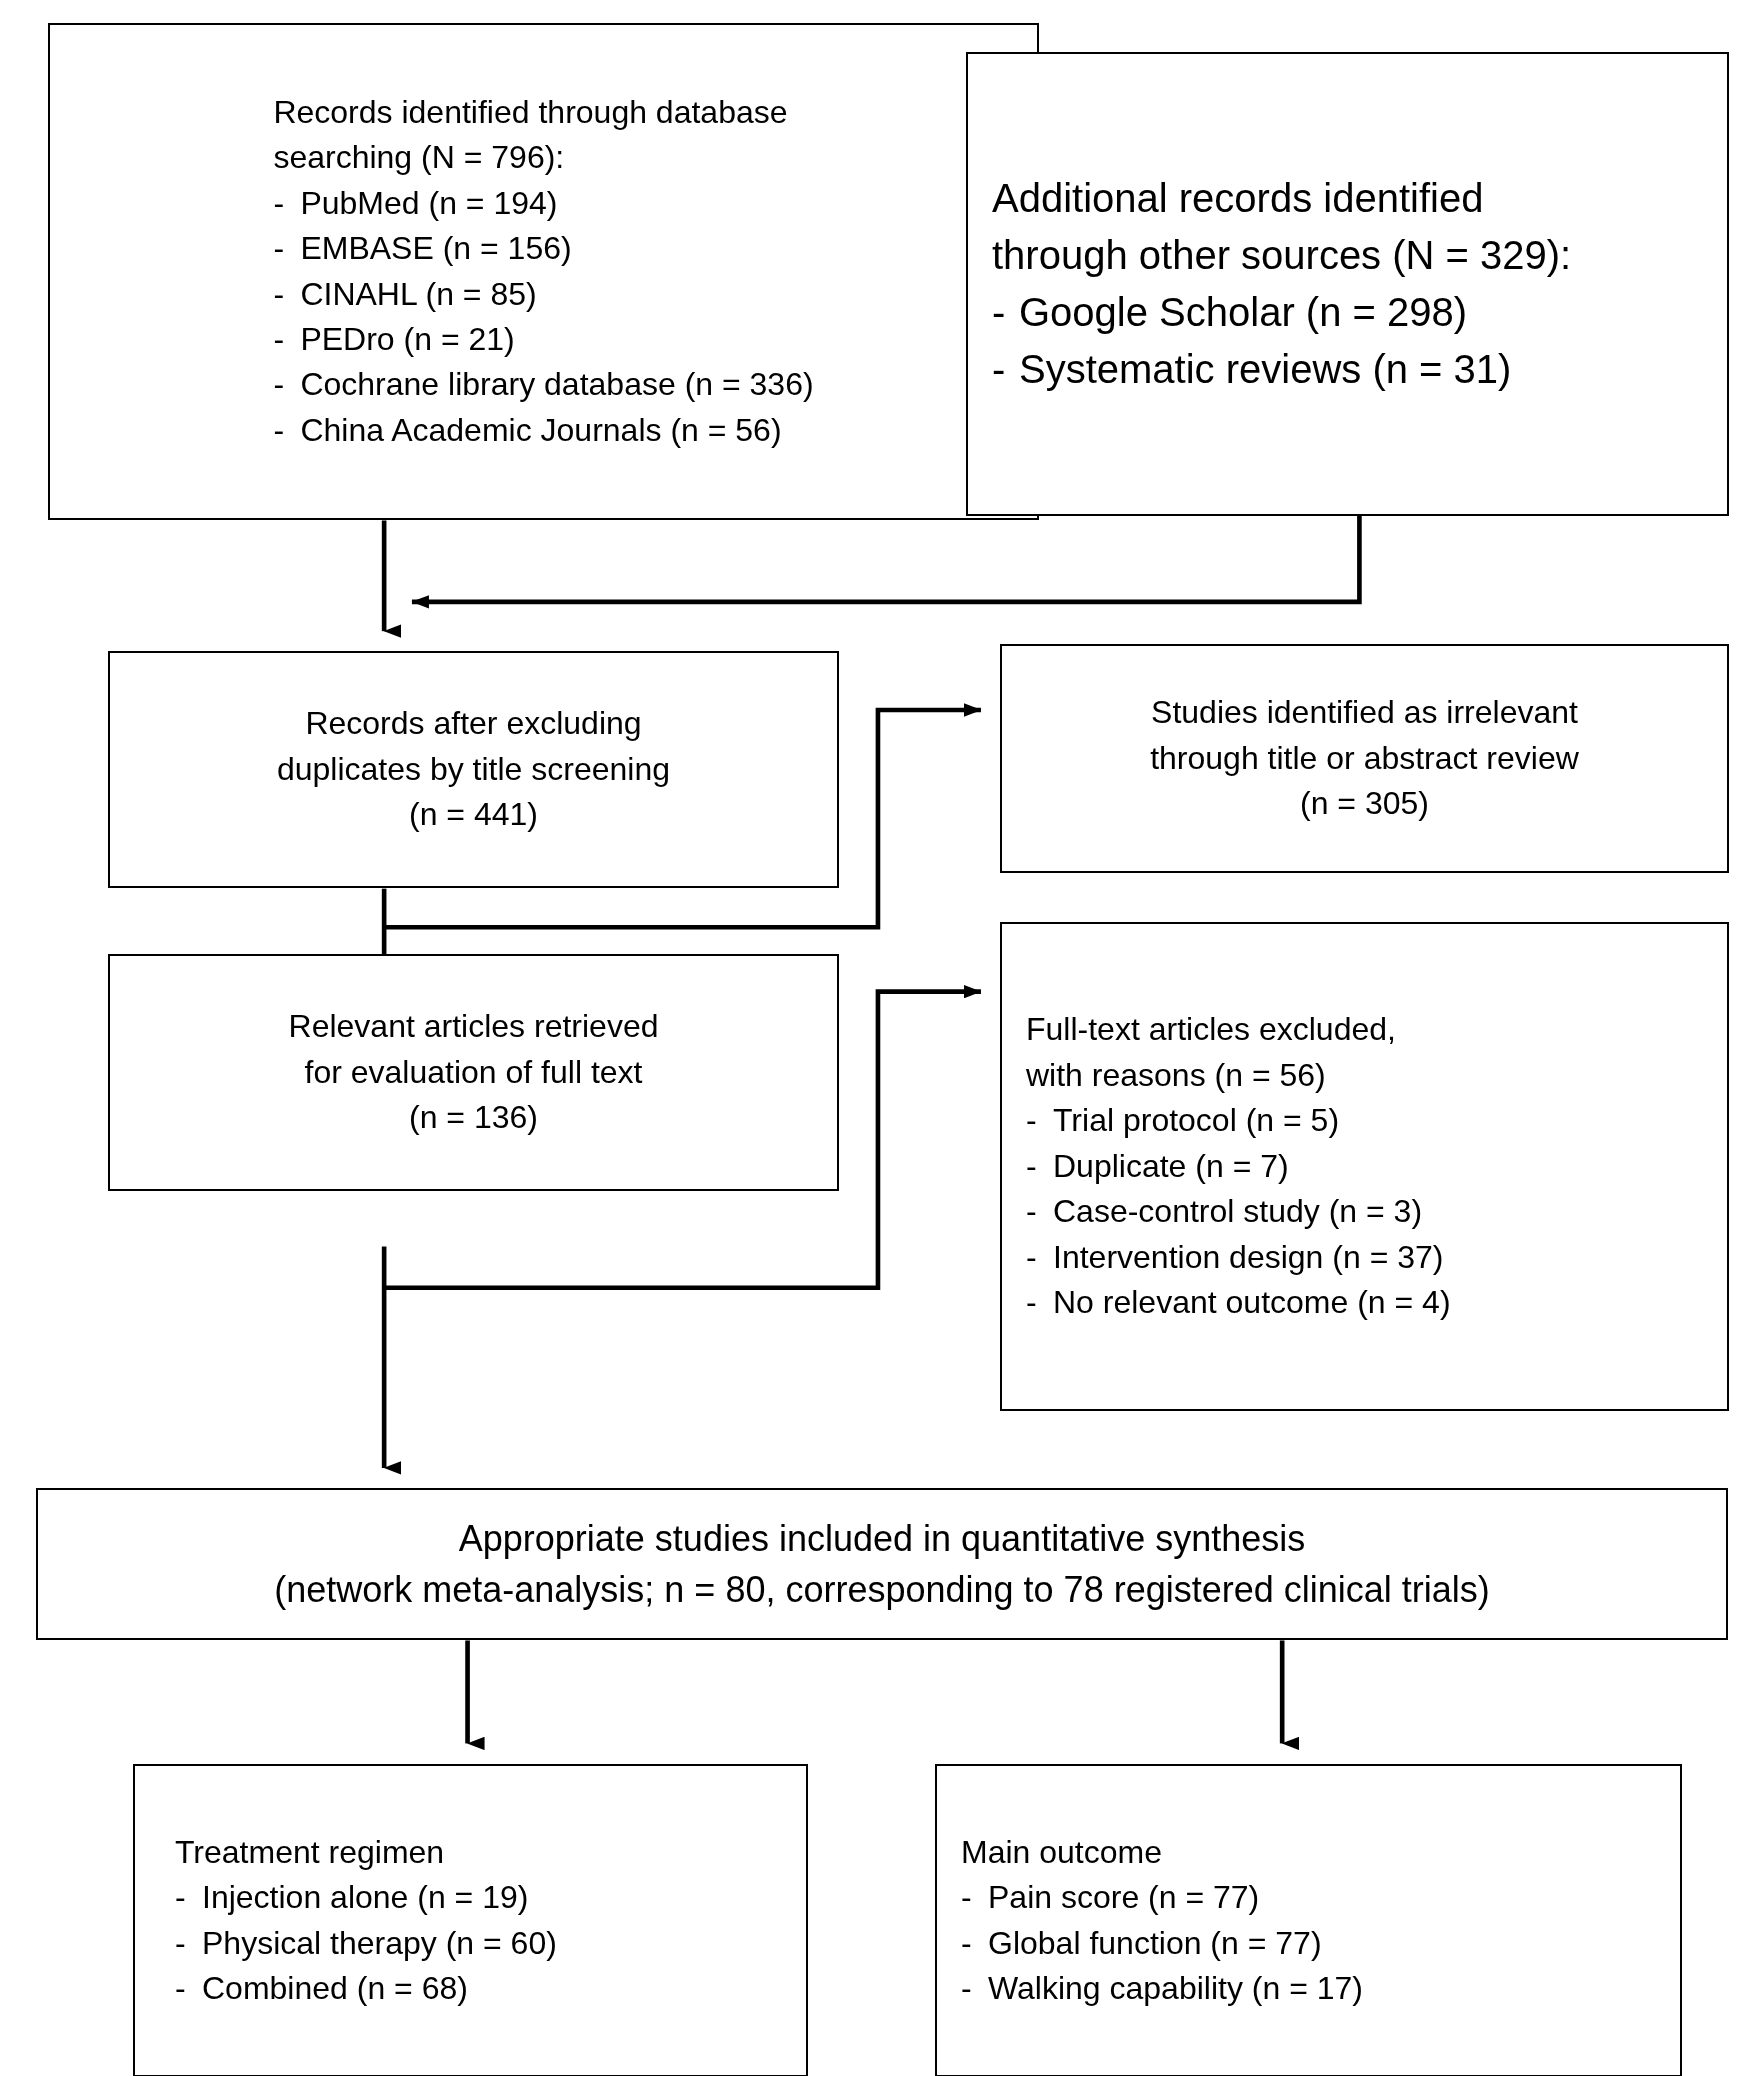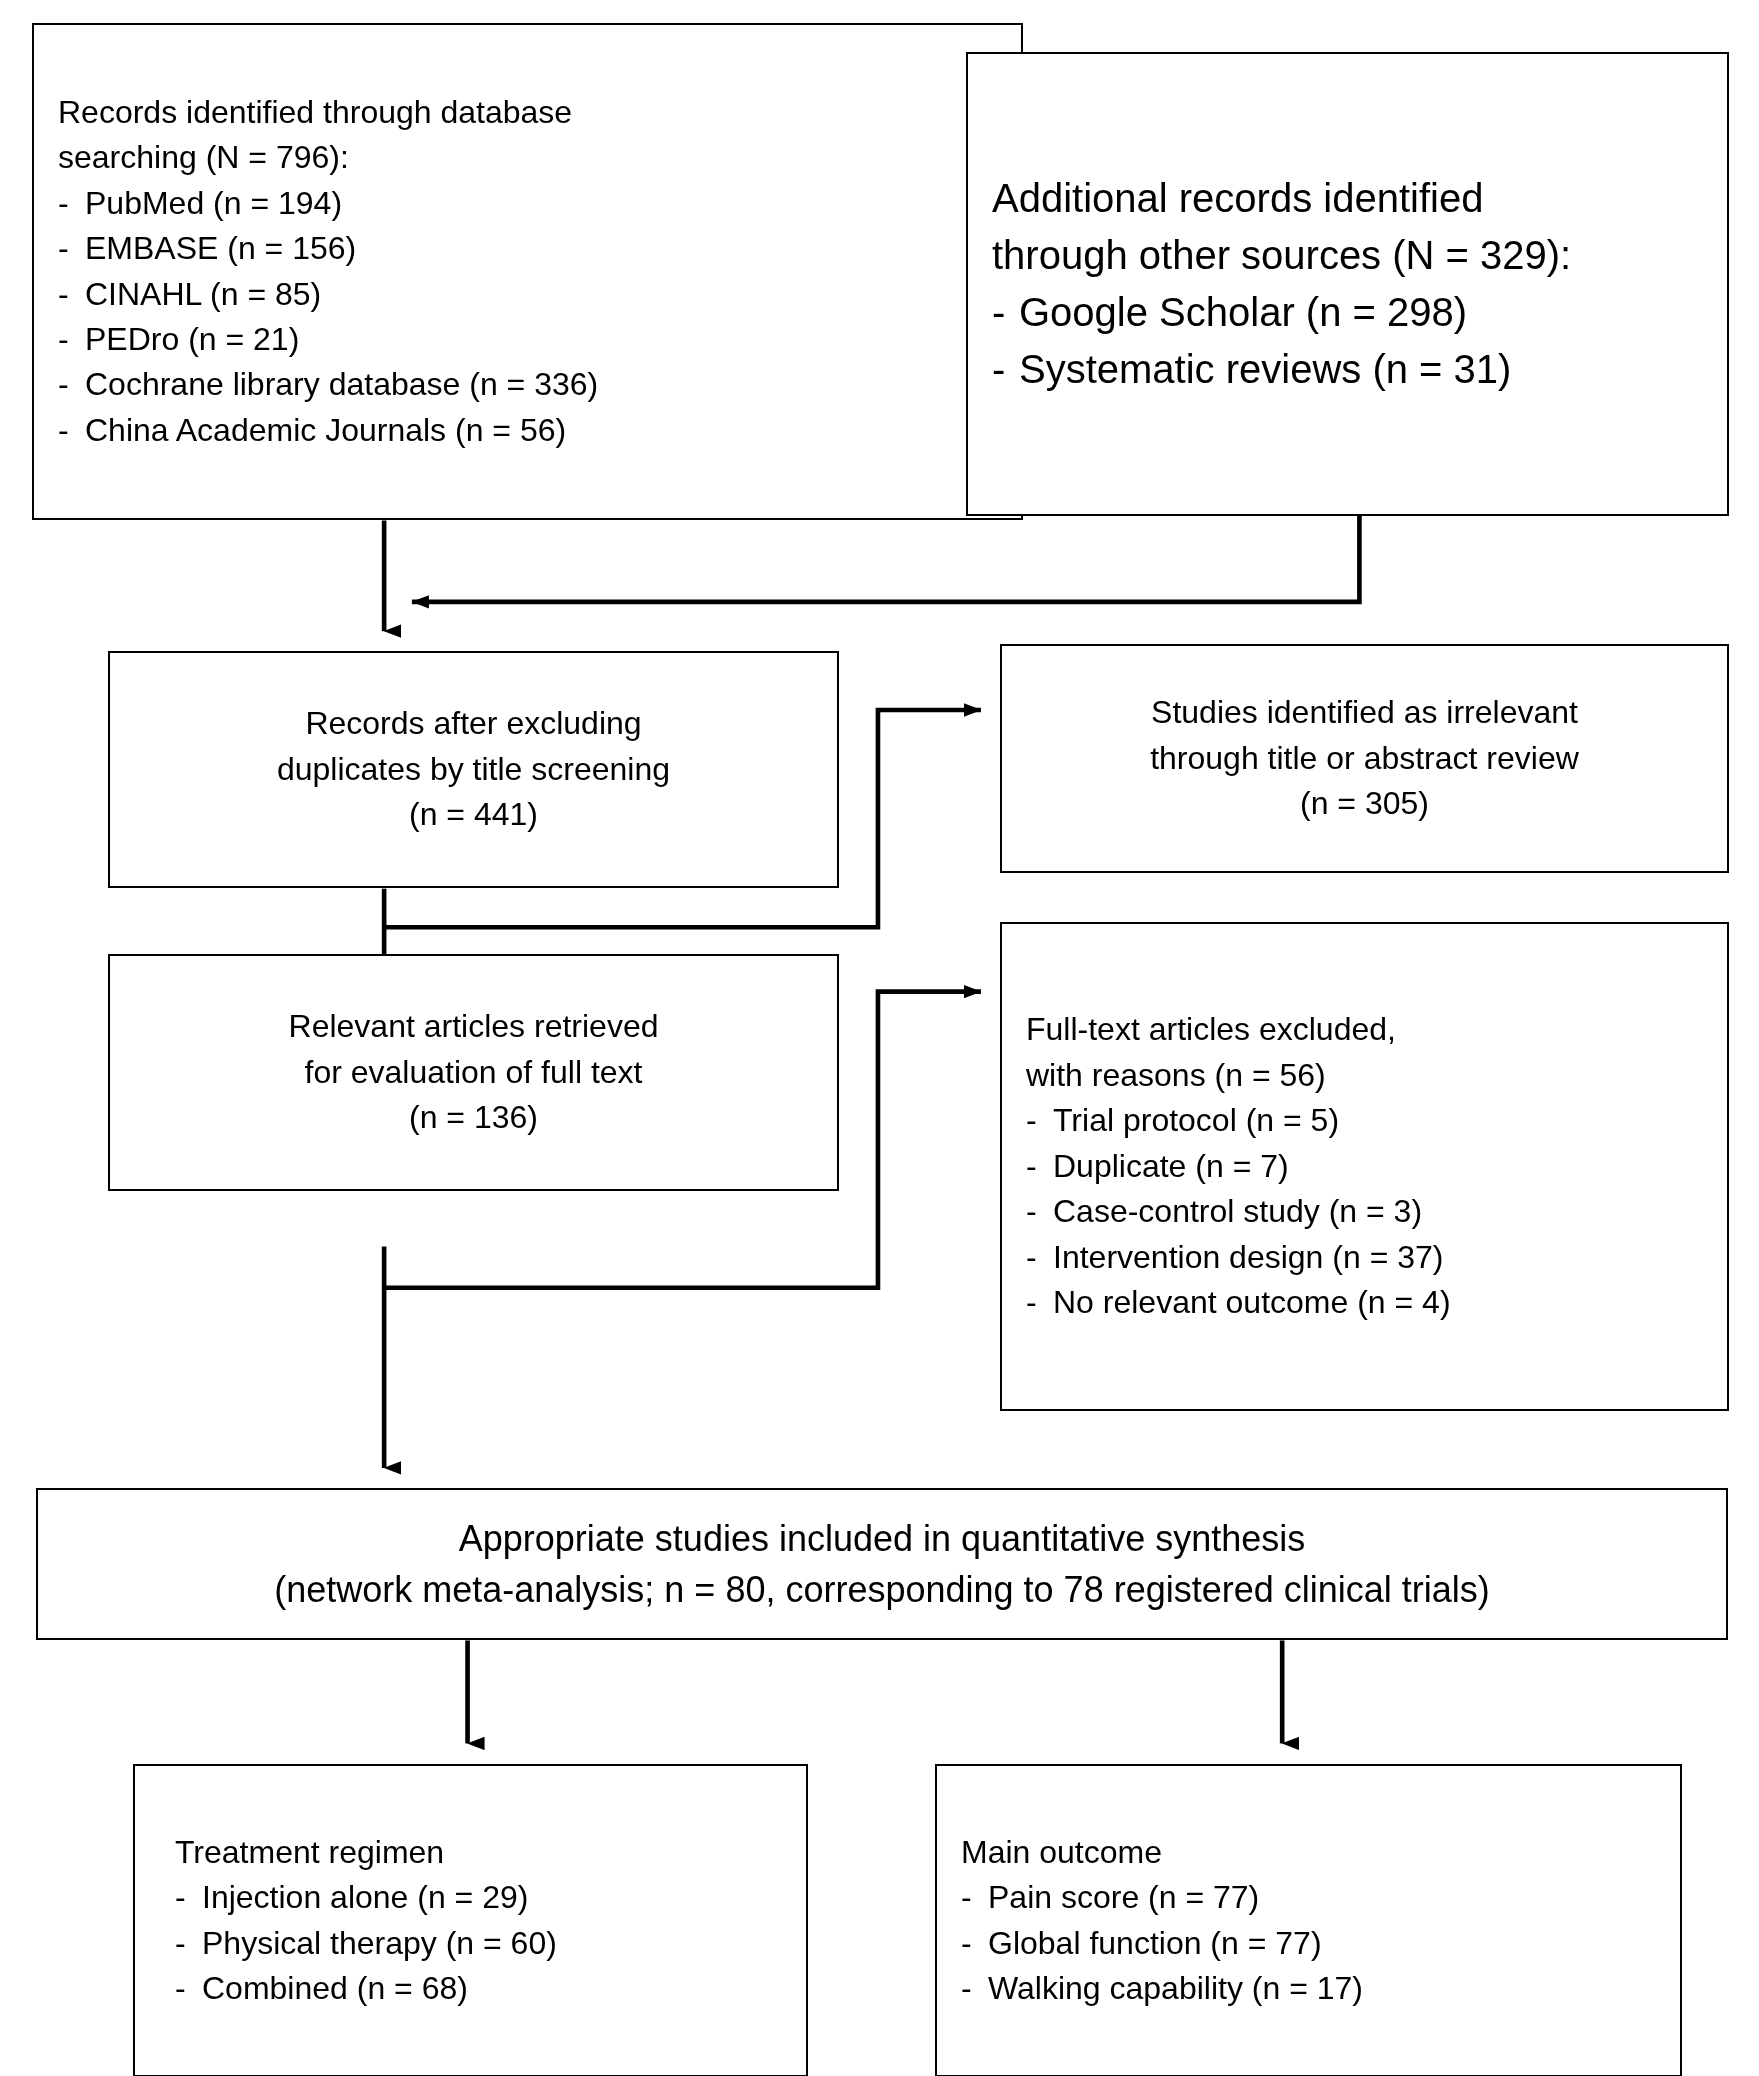--- a/index.html
+++ b/index.html
@@ -30,21 +30,21 @@
   .pad { padding:0 24px; }
 
   .blk { font-size:32px; }
 
   
   .bul { display:flex; align-items:flex-start; }
   .bul .dash { width:27px; flex:0 0 27px; }
   .bul .txt  { flex:1 1 auto; }
 
   
-  #node-db        { left:32px;   top:23px;   width:991px; height:497px; }
+  #node-db        { left:48px;   top:23px;   width:991px; height:497px;align-items:center; }
   #node-other     { left:966px; top:52px;  width:763px; height:464px; }
   #node-dedup     { left:108px;  top:651px; width:731px; height:237px; }
   #node-irrelev   { left:1000px; top:644px; width:729px; height:229px; }
   #node-fulltext  { left:108px;  top:954px; width:731px; height:237px; }
   #node-excluded  { left:1000px; top:922px; width:729px; height:489px; }
   #node-synthesis { left:36px;   top:1488px; width:1692px; height:152px; }
   #node-regimen   { left:133px;  top:1764px; width:675px; height:313px;padding-left:16px; }
   #node-outcome   { left:935px; top:1764px; width:747px; height:313px; }
 
   #node-db       .blk { font-size:32px; }
@@ -190,21 +190,21 @@
       <div class="tline blk">Appropriate studies included in quantitative synthesis</div>
       <div class="tline blk">(network meta-analysis; n = 80, corresponding to 78 registered clinical trials)</div>
     </div>
   </div>
 
   <div class="node left" id="node-regimen">
     <div class="pad">
       <div class="tline blk">Treatment regimen</div>
       <div class="tline blk bul">
         <span class="dash">-</span>
-        <span class="txt">Injection alone (n = 29)</span>
+        <span class="txt">Injection alone (n = 19)</span>
       </div>
       <div class="tline blk bul">
         <span class="dash">-</span>
         <span class="txt">Physical therapy (n = 60)</span>
       </div>
       <div class="tline blk bul">
         <span class="dash">-</span>
         <span class="txt">Combined (n = 68)</span>
       </div>
     </div>

